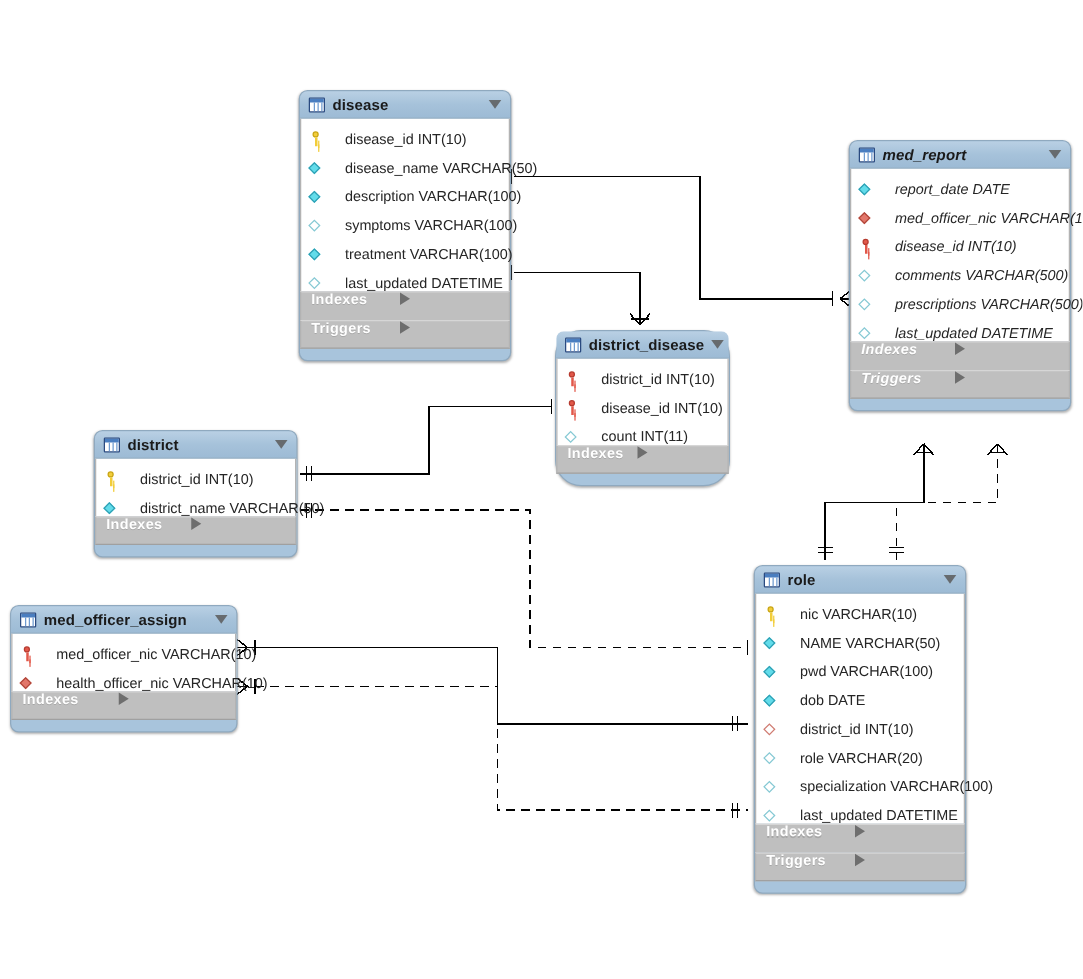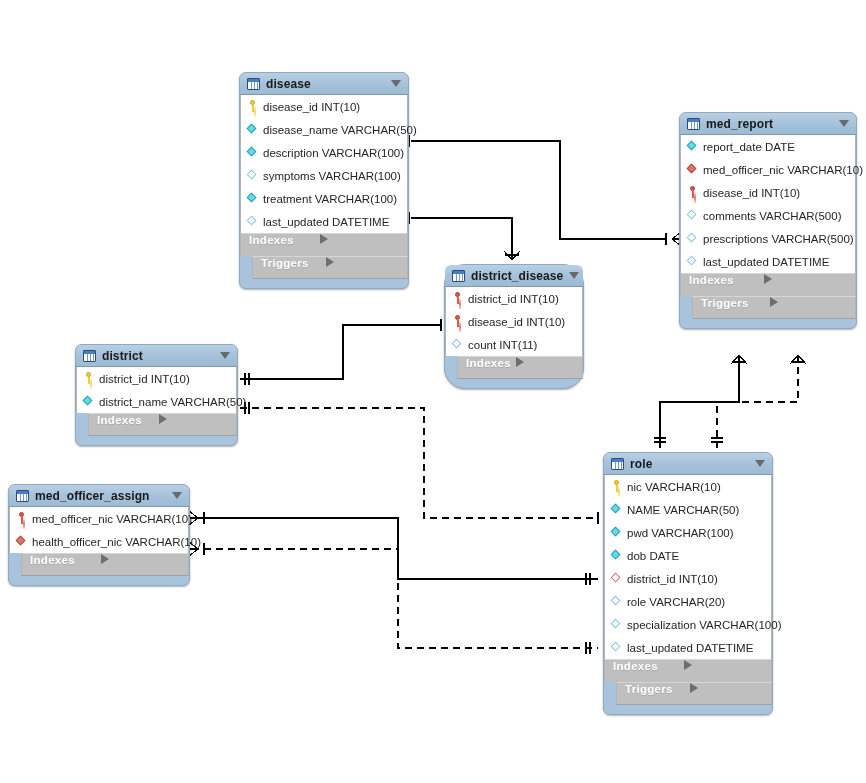--- a/index.html
+++ b/index.html
@@ -86,22 +86,22 @@
   }
   
   .cols {
     background: #ffffff;
     border-left: 1px solid #b3b3b3;
     border-right: 1px solid #b3b3b3;
   }
   .col {
     height: 23px;
     display: flex;
-    align-items: center;
-    gap: 5px;
+    align-items: flex-end;
+    gap: 18px;
     padding: 0 6px;
     font-size: 11.5px;
     color: #252525;
     white-space: nowrap;
     box-sizing: border-box;
   }
   
   .g {
     flex: none;
     width: 11px; height: 13px;
@@ -175,21 +175,21 @@
     color: #ffffff;
     letter-spacing: .3px;
     text-shadow: 0 1px 0 rgba(0,0,0,.12);
   }
   .caret-right {
     width: 0; height: 0;
     border-top: 5px solid transparent;
     border-bottom: 5px solid transparent;
     border-left: 8px solid #6e6e6e;
   }
-  .foot.last { border-bottom: 1px solid #a0a0a0; margin-left: 12px; }
+  .foot.last { border-bottom: 1px solid #a0a0a0; }
 </style>
 </head>
 <body>
 
 <div id="canvas">
 
   <svg id="links" width="866" height="783" viewBox="0 0 866 783">
     <g stroke="#000000" stroke-width="1.2" fill="none" shape-rendering="crispEdges">
 
       <g>
@@ -307,21 +307,21 @@
         </div>
         <div class="foot">
           <span>Indexes</span>
           <span class="caret-right"></span>
         </div>
         <div class="foot last">
           <span>Triggers</span>
           <span class="caret-right"></span>
         </div>
       </div>
-      <div class="tbl" style="left: 679px; top: 112px; width: 178px;">
+      <div class="tbl" style="left: 679px; top: 112px; width: 178px; font-style: italic;">
         <div class="tbl-hdr">
           <span class="ico-table"></span>
           <span class="tbl-title">med_report</span>
           <span class="caret-down"></span>
         </div>
         <div class="cols">
           <div class="col">
             <span class="g dia filled">
               <i></i>
             </span>

